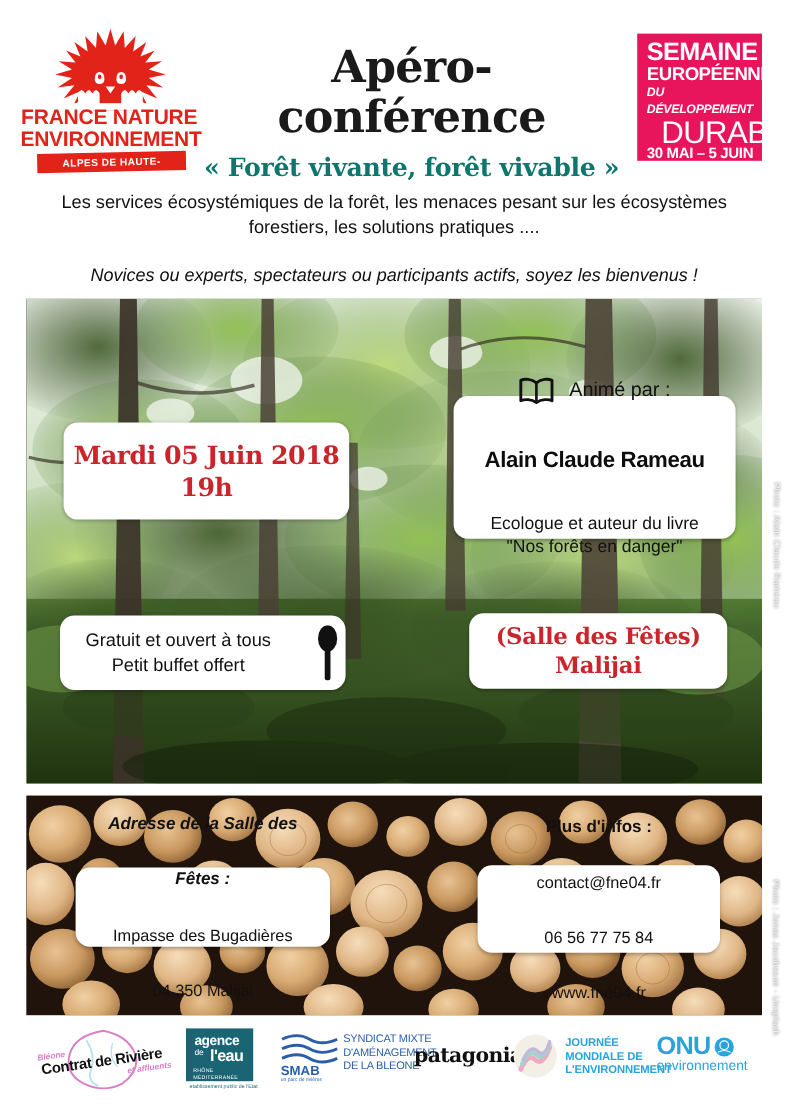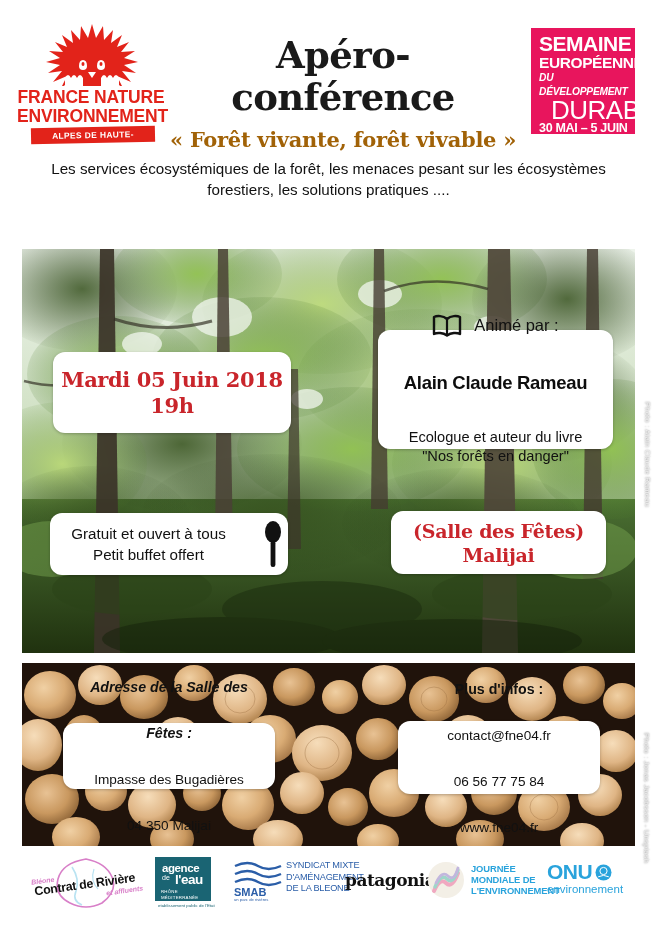--- a/index.html
+++ b/index.html
@@ -29,21 +29,21 @@
   }
 
   .title-block { position: absolute; left: 168px; top: 34px; width: 350px; text-align: center; }
   .title-main {
     font-family: "DejaVu Serif", serif;
     font-size: 37px; font-weight: bold; color: #1a1a1a; letter-spacing: -0.6px;
     line-height: 42px;
   }
   .title-sub {
     font-family: "DejaVu Serif", serif;
-    font-size: 21px; font-weight: bold; color: #a16207;
+    font-size: 21px; font-weight: bold; color: #0f766e;
     margin-top: 9px; letter-spacing: -0.3px;
   }
 
   .sedd-badge {
     position: absolute; left: 531px; top: 28px; width: 104px; height: 106px;
     background: #e8155d; color: #fff; padding: 6px 4px 4px 8px;
   }
   .sedd-l1 { font-size: 21px; font-weight: bold; line-height: 20px; letter-spacing: -0.5px; }
   .sedd-l2 { font-size: 15.5px; font-weight: bold; line-height: 17px; letter-spacing: -0.4px; }
   .sedd-l3 { font-size: 10.2px; font-weight: bold; line-height: 14px; letter-spacing: -0.2px; font-style: italic; }
@@ -189,20 +189,21 @@
       <div class="sedd-l1">SEMAINE</div>
       <div class="sedd-l2">EUROPÉENNE</div>
       <div class="sedd-l3">DU DÉVELOPPEMENT</div>
       <div class="sedd-l4">DURABLE</div>
       <div class="sedd-l5">30 MAI – 5 JUIN</div>
     </div>
   </div>
 
   <div class="intro">
     <div class="intro-p1">Les services écosystémiques de la forêt, les menaces pesant sur les écosystèmes forestiers, les solutions pratiques ....</div>
+    <div class="intro-p2">Novices ou experts, spectateurs ou participants actifs, soyez les bienvenus !</div>
   </div>
 
   <div class="photo-forest">
     <svg viewBox="0 0 613 404" preserveAspectRatio="none">
       <defs>
         <linearGradient id="sky" x1="0" y1="0" x2="0" y2="1">
           <stop offset="0%" stop-color="#eef4ec"></stop>
           <stop offset="45%" stop-color="#cfe0c2"></stop>
           <stop offset="100%" stop-color="#5d8243"></stop>
         </linearGradient>

